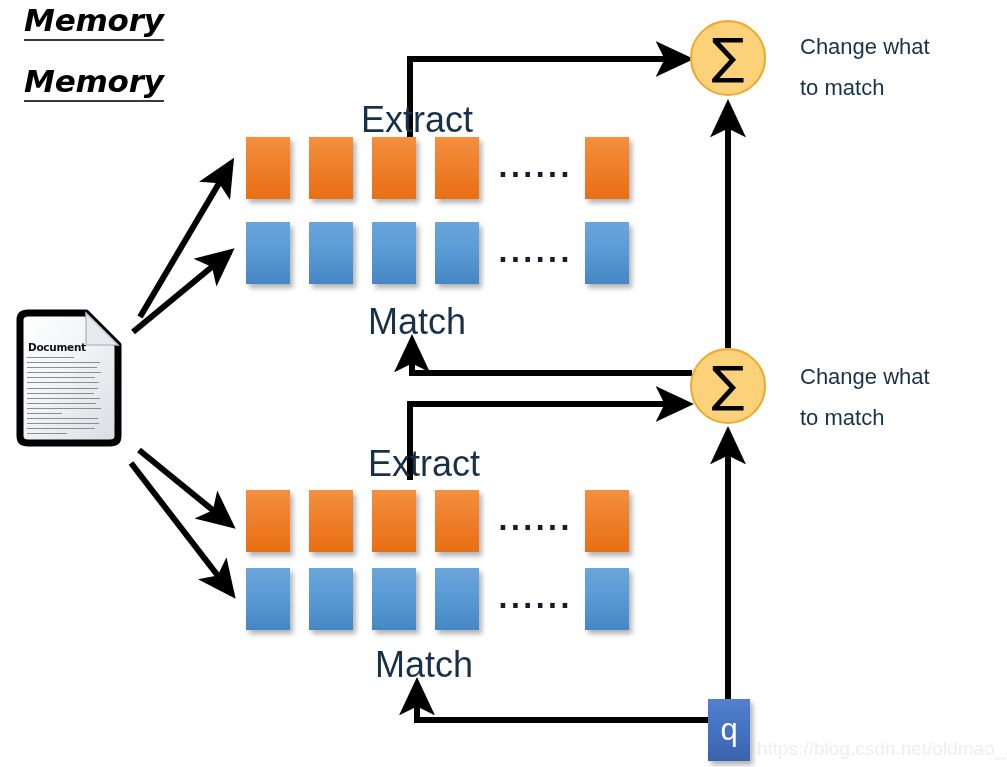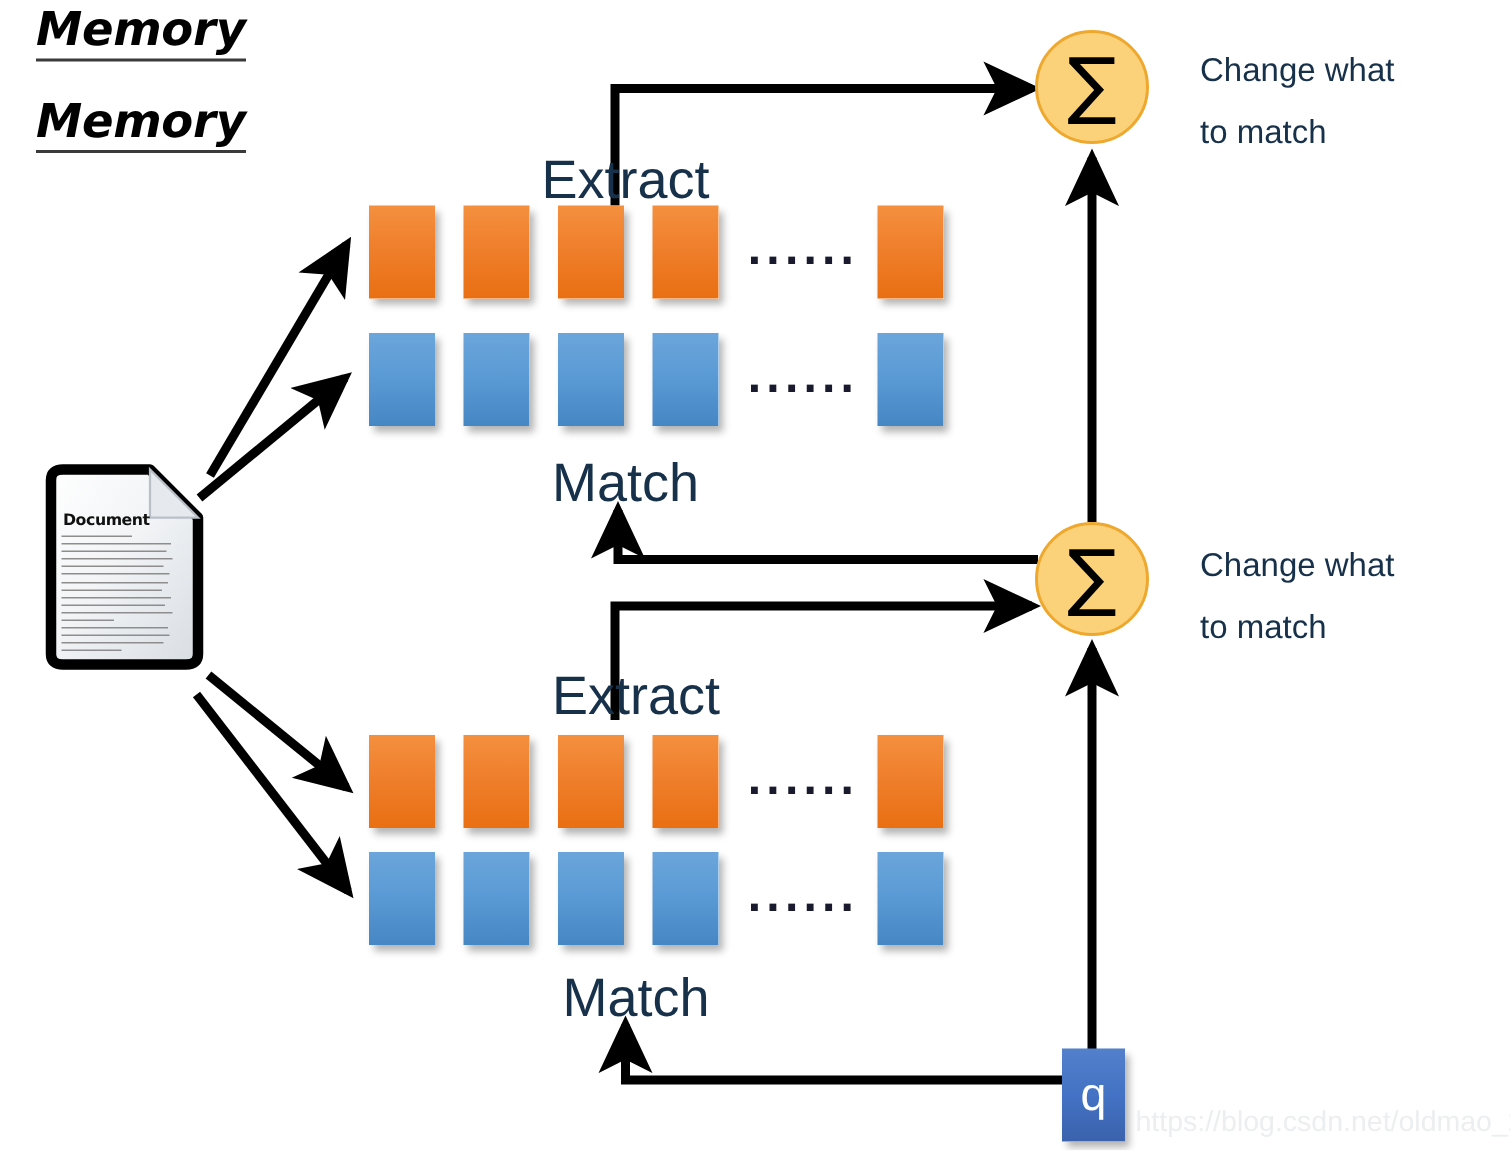--- a/index.html
+++ b/index.html
@@ -46,21 +46,21 @@
     left: 0;
     top: 0;
     width: 1007px;
     height: 767px;
     pointer-events: none;
   }
 
   
   .doc-icon {
     position: absolute;
-    left: 26px;
+    left: 12px;
     top: 308px;
     width: 114px;
     height: 140px;
     text-decoration: underline;
   }
   .doc-shape {
     position: absolute;
     inset: 0;
   }
   .doc-title-txt {

